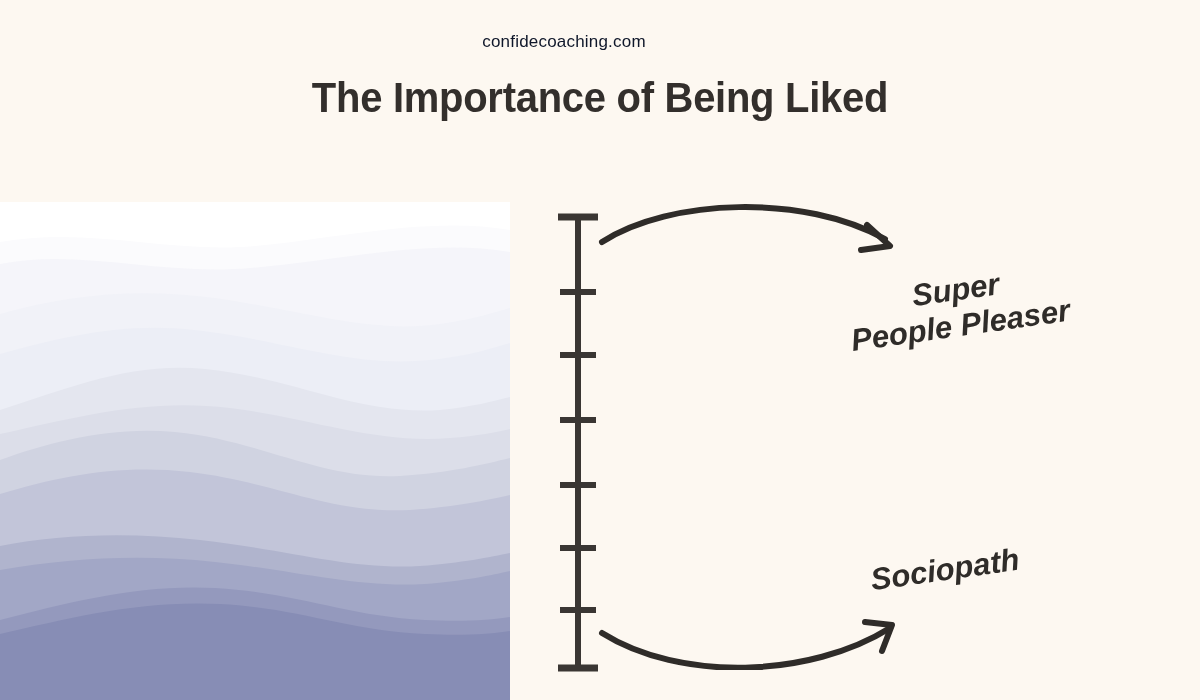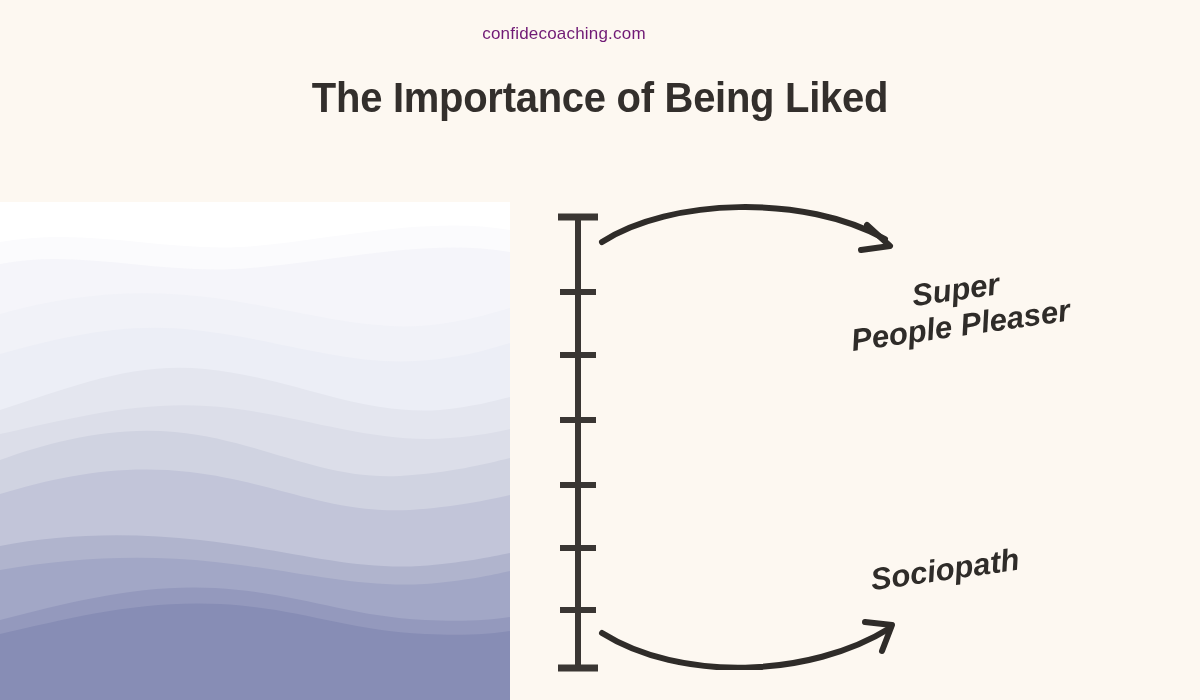--- a/index.html
+++ b/index.html
@@ -17,26 +17,26 @@
   #canvas {
     position: relative;
     width: 1200px;
     height: 700px;
     background: #fdf8f1;
   }
 
   
   .site-url {
     position: absolute;
-    top: 24px;
+    top: 32px;
     left: 0;
     width: 1128px;
     text-align: center;
     font-size: 17px;
-    color: #701a75;
+    color: #0f172a;
     letter-spacing: 0.2px;
     font-family: "Liberation Sans", sans-serif;
   }
   .page-title {
     position: absolute;
     top: 73px;
     left: 0;
     width: 1200px;
     text-align: center;
     font-size: 43px;

